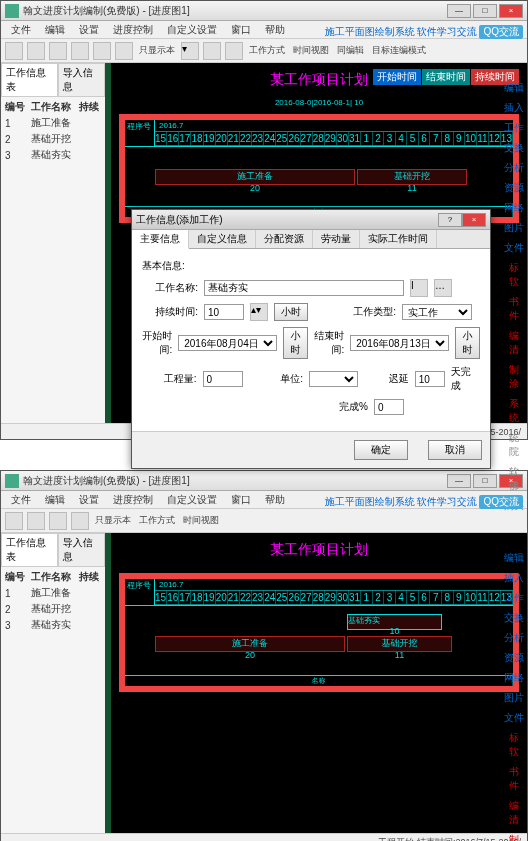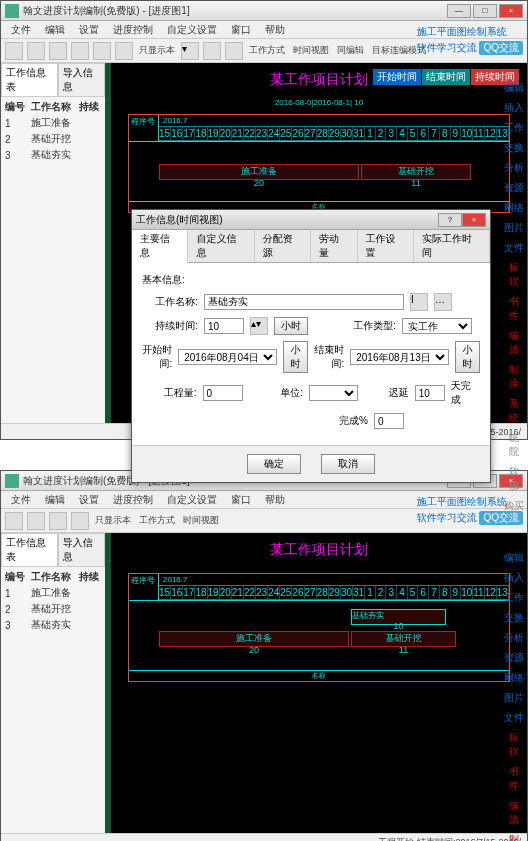--- a/index.html
+++ b/index.html
@@ -19,21 +19,21 @@
 .body{display:flex;position:relative}
 .leftpanel{width:110px;background:#f5f5f5;border-right:6px solid #14532d}
 .tabs{display:flex;font-size:9px}
 .tab{padding:2px 4px;border:1px solid #ccc;background:#eee}
 .tab.active{background:#fff}
 .worklist{padding:2px;font-size:9px}
 .worklist table{width:100%;border-collapse:collapse}
 .worklist th,.worklist td{padding:1px 2px;text-align:left;color:#333}
 .canvas{flex:1;background:#000;position:relative;height:360px;overflow:hidden}
 .chart-title{color:#f0f;font-size:14px;text-align:center;padding:8px 0}
-.gantt{margin:6px 17px;border:1px solid #ef4444;position:relative}
+.gantt{margin:6px 8px;border:6px solid #ef4444;position:relative}
 .gantt-head{display:flex;border-bottom:1px solid #0dd}
 .gantt-head .cell{color:#0dd;font-size:8px;padding:1px 2px;border-right:1px solid #0dd}
 .legend{position:absolute;top:6px;right:8px;display:flex;gap:1px;font-size:9px}
 .legend span{padding:1px 4px;color:#fff}
 .legend .l1{background:#06c}
 .legend .l2{background:#088}
 .legend .l3{background:#c33}
 .gantt-body{position:relative;height:60px;border-bottom:1px solid #0dd}
 .bar{position:absolute;height:16px;border:1px solid #a22;background:rgba(150,20,20,.3)}
 .bar-label{color:#0dd;font-size:9px;text-align:center}
@@ -43,29 +43,29 @@
 .dialog .titlebar{background:linear-gradient(#eee,#ccc)}
 .dlgtabs{display:flex;background:#e8e8e8;border-bottom:1px solid #aaa}
 .dlgtab{padding:2px 8px;font-size:10px;border-right:1px solid #ccc}
 .dlgtab.active{background:#fff;border-bottom:1px solid #fff;margin-bottom:-1px}
 .dlgbody{padding:10px;background:#fff;font-size:10px}
 .section-label{font-size:10px;margin-bottom:6px}
 .frow{display:flex;align-items:center;margin-bottom:6px;gap:6px}
 .flabel{width:56px;text-align:right}
 .finput{border:1px solid #999;padding:1px 3px;background:#fff;height:16px}
 .fselect{border:1px solid #999;padding:1px;background:#fff;height:16px}
-.dlgfooter{display:flex;justify-content:center;gap:20px;padding:8px;background:#f0f0f0;border-top:1px solid #ccc}
+.dlgfooter{display:flex;justify-content:flex-end;gap:20px;padding:8px;background:#f0f0f0;border-top:1px solid #ccc}
 .dbtn{padding:2px 16px;border:1px solid #888;background:linear-gradient(#fff,#ddd)}
 .statusbar{height:16px;background:#f0f0f0;border-top:1px solid #ccc;font-size:9px;text-align:right;padding:2px 6px;color:#444}
 .watermark{position:absolute;top:4px;left:4px;z-index:100;pointer-events:none}
 .wm-logo{display:flex;align-items:center;gap:2px}
 .wm-icon{width:40px;height:40px;border-radius:50%;background:linear-gradient(135deg,#f90,#06c);display:flex;align-items:center;justify-content:center;color:#fff;font-size:18px;font-weight:bold}
 .wm-text{font-size:24px;font-weight:bold;color:#11a}
 .wm-url{color:#0a0;font-size:13px;padding-left:2px}
-.toplinks{position:absolute;top:24px;right:4px;font-size:9px;display:flex;flex-direction:column;gap:2px;z-index:5}
+.toplinks{position:absolute;top:24px;right:4px;font-size:9px;display:flex;gap:2px;z-index:5}
 .toplinks a{color:#06c}
 .qq{background:#4ad;color:#fff;padding:0 4px;border-radius:2px;display:inline-block}
 .vside{position:absolute;right:2px;top:80px;width:22px;display:flex;flex-direction:column;gap:6px;font-size:10px;z-index:5}
 .vside span{color:#06c;text-align:center}
 .vside .r{color:#c00}
 .vside .g{color:#888}
 .timeline-scale{display:flex;color:#0dd;font-size:7px;border-bottom:1px solid #088}
 .timeline-scale span{flex:1;text-align:center;border-right:1px solid #055;padding:1px 0}
 .timeline-month{color:#0dd;font-size:8px;padding:1px 4px;border-bottom:1px solid #088}
 .daterow{color:#0dd;font-size:8px;text-align:center;padding:1px 0}
@@ -231,31 +231,30 @@
         </div>
         <div class="gantt-foot">
           <div class="fcell">名称</div>
         </div>
       </div>
     </div>
   </div>
 
   <div class="dialog">
     <div class="titlebar">
-      <span>工作信息(时间视图)</span>
+      <span>工作信息(添加工作)</span>
       <div style="flex:1"></div>
       <div class="winbtn">?</div>
       <div class="winbtn close">×</div>
     </div>
     <div class="dlgtabs">
       <div class="dlgtab active">主要信息</div>
       <div class="dlgtab">自定义信息</div>
       <div class="dlgtab">分配资源</div>
       <div class="dlgtab">劳动量</div>
-      <div class="dlgtab">工作设置</div>
       <div class="dlgtab">实际工作时间</div>
     </div>
     <div class="dlgbody">
       <div class="section-label">基本信息:</div>
       <div class="frow">
         <span class="flabel">工作名称:</span>
         <input class="finput" style="width: 200px;" value="基础夯实">
         <div class="tbtn">I</div>
         <div class="tbtn">…</div>
       </div>

